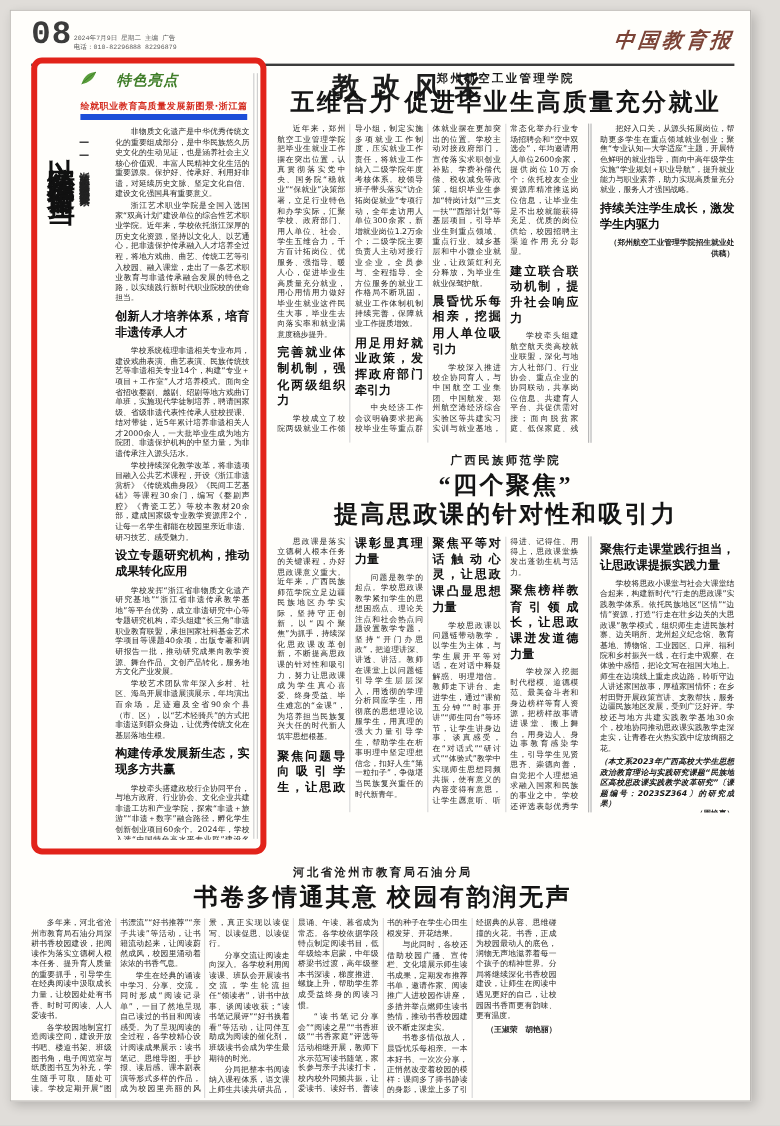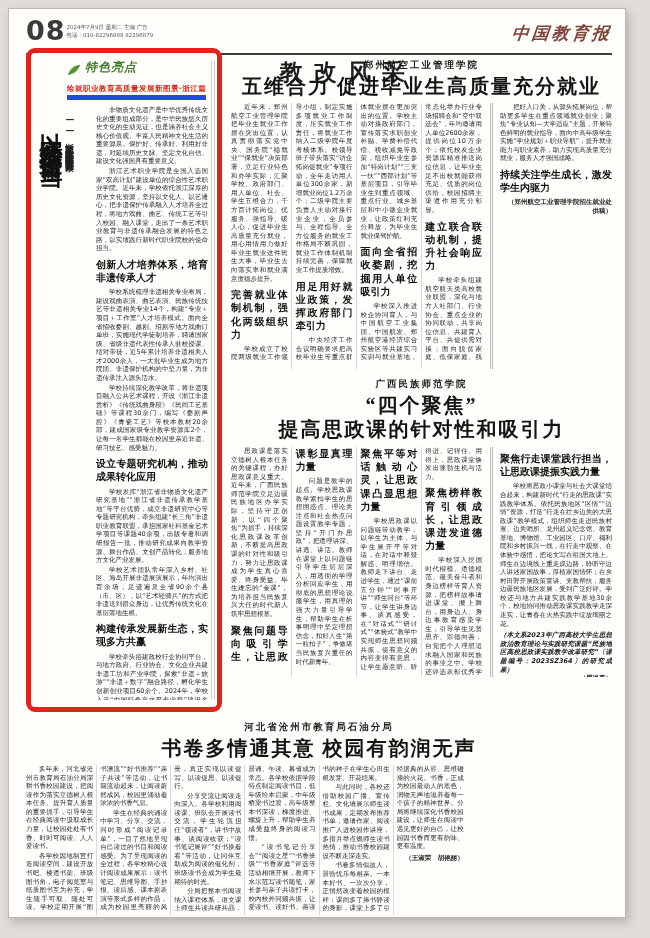--- a/index.html
+++ b/index.html
@@ -4,38 +4,38 @@
 <style>
   html,body{margin:0;padding:0;background:#cfccc8;}
   .canvas{position:relative;width:650px;height:938px;background:#e0ddd9;overflow:hidden;
           font-family:"DejaVu Sans","Liberation Sans",sans-serif;}
   .page{position:absolute;left:8px;top:8px;width:618px;height:910px;background:#fffefb;
         border:1px solid #bdbab6;box-shadow:3px 4px 9px rgba(0,0,0,.2);
         padding:8px 13px 10px 17px;box-sizing:border-box;overflow:hidden;}
 
   
   .masthead-row{display:flex;align-items:flex-start;justify-content:space-between;height:34px;}
-  .hdr-left{display:flex;align-items:flex-start;gap:1px;}
+  .hdr-left{display:flex;align-items:flex-end;gap:1px;font-family:Liberation Mono, monospace;}
   .pagenum{font-size:27px;font-weight:bold;color:#3b3b3b;line-height:1;letter-spacing:1px;}
   .pubinfo{font-size:5.5px;color:#5a5a5a;line-height:1.5;padding-top:6px;}
   .section-title{font-family:"Liberation Serif","DejaVu Serif",serif;font-size:23px;font-weight:900;
         color:#1d1d1d;letter-spacing:11px;padding-top:2px;margin-left:30px;margin-top:38px;}
   .brand{font-family:"Liberation Serif","DejaVu Serif",serif;font-style:italic;font-weight:bold;
         font-size:17px;color:#7c4437;letter-spacing:3px;transform:skewX(-6deg);padding-top:5px;}
   .header-rule{height:2px;background:#3c3c3c;margin-top:2px;}
 
   
   .main-row{display:flex;gap:9px;}
   .left-box{position:relative;width:196px;flex:0 0 196px;margin-top:-7px;z-index:2;
         border:5px solid #e2231a;border-radius:9px;background:#fffefb;
         box-sizing:border-box;height:664px;padding:6px 9px 4px 6px;}
   .inner-rule{position:absolute;top:8px;bottom:8px;right:2px;width:2px;
         border-left:1px solid #cfcfcf;border-right:1px solid #cfcfcf;}
   .box-head{margin-left:30px;margin-bottom:2px;}
-  .logo-line{display:flex;align-items:flex-end;gap:4px;}
+  .logo-line{display:flex;align-items:flex-start;gap:16px;}
   .logo-text{font-size:12px;font-weight:bold;font-style:italic;color:#3f7d28;letter-spacing:1px;
         font-family:"Liberation Serif","DejaVu Serif",serif;}
   .series{display:inline-block;font-size:7.5px;font-weight:bold;color:#d42b1f;
         border-bottom:5px solid #1d4ed8;padding-bottom:1px;margin-top:1px;letter-spacing:.5px;}
   .box-flex{display:flex;gap:3px;height:598px;overflow:hidden;}
   .vtitle-wrap{flex:0 0 56px;display:flex;gap:1px;padding-top:12px;}
   .vtitle{writing-mode:vertical-rl;text-orientation:upright;font-family:"Liberation Serif","DejaVu Serif",serif;
         font-size:23px;font-weight:900;color:#111;line-height:1.15;height:290px;letter-spacing:4px;}
   .vsub{writing-mode:vertical-rl;text-orientation:upright;font-size:8.5px;font-weight:bold;color:#222;
         height:330px;line-height:1.25;letter-spacing:1px;}
@@ -132,21 +132,21 @@
             <div class="kicker">郑州航空工业管理学院</div>
             <div class="headline">五维合力 促进毕业生高质量充分就业</div>
           </div>
           <div class="art-body">
             <div class="cols4 seg">
                 <div class="para">近年来，郑州航空工业管理学院把毕业生就业工作摆在突出位置，认真贯彻落实党中央、国务院“稳就业”“保就业”决策部署，立足行业特色和办学实际，汇聚学校、政府部门、用人单位、社会、学生五维合力，千方百计拓岗位、优服务、强指导、暖人心，促进毕业生高质量充分就业，用心用情用力做好毕业生就业这件民生大事，毕业生去向落实率和就业满意度稳步提升。</div>
                 <div class="subhead">完善就业体制机制，强化两级组织力</div>
                 <div class="para">学校成立了校院两级就业工作领导小组，制定实施多项就业工作制度，压实就业工作责任，将就业工作纳入二级学院年度考核体系。校领导班子带头落实“访企拓岗促就业”专项行动，全年走访用人单位300余家，新增就业岗位1.2万余个；二级学院主要负责人主动对接行业企业，全员参与、全程指导、全方位服务的就业工作格局不断巩固，就业工作体制机制持续完善，保障就业工作提质增效。</div>
                 <div class="subhead">用足用好就业政策，发挥政府部门牵引力</div>
                 <div class="para">中央经济工作会议明确要求把高校毕业生等重点群体就业摆在更加突出的位置。学校主动对接政府部门，宣传落实求职创业补贴、学费补偿代偿、税收减免等政策，组织毕业生参加“特岗计划”“三支一扶”“西部计划”等基层项目，引导毕业生到重点领域、重点行业、城乡基层和中小微企业就业，让政策红利充分释放，为毕业生就业保驾护航。</div>
-                <div class="subhead">面向全省招收婺剧，挖掘用人单位吸引力</div>
+                <div class="subhead">晨昏忧乐每相亲，挖掘用人单位吸引力</div>
                 <div class="para">学校深入推进校企协同育人，与中国航空工业集团、中国航发、郑州航空港经济综合实验区等共建实习实训与就业基地，常态化举办行业专场招聘会和“空中双选会”，年均邀请用人单位2600余家，提供岗位10万余个；依托校友企业资源库精准推送岗位信息，让毕业生足不出校就能获得充足、优质的岗位供给，校园招聘主渠道作用充分彰显。</div>
                 <div class="subhead">建立联合联动机制，提升社会响应力</div>
                 <div class="para">学校牵头组建航空航天类高校就业联盟，深化与地方人社部门、行业协会、重点企业的协同联动，共享岗位信息、共建育人平台、共促供需对接；面向脱贫家庭、低保家庭、残疾等重点群体毕业生实行“一人一档”“一人一策”精准帮扶，开展就业能力提升培训，确保有就业意愿的困难毕业生顺利就业，就业帮扶成效显著，社会协同育人氛围日益浓厚。</div>
               </div>
             <div class="sidecol seg">
                 <div class="para">把好入口关，从源头拓展岗位，帮助更多学生在重点领域就业创业；聚焦“专业认知—大学适应”主题，开展特色鲜明的就业指导，面向中高年级学生实施“学业规划＋职业导航”，提升就业能力与职业素养，助力实现高质量充分就业，服务人才强国战略。</div>
                 <div class="subhead">持续关注学生成长，激发学生内驱力</div>
                 <div class="attr">（郑州航空工业管理学院招生就业处　供稿）</div>
               </div>
           </div>

